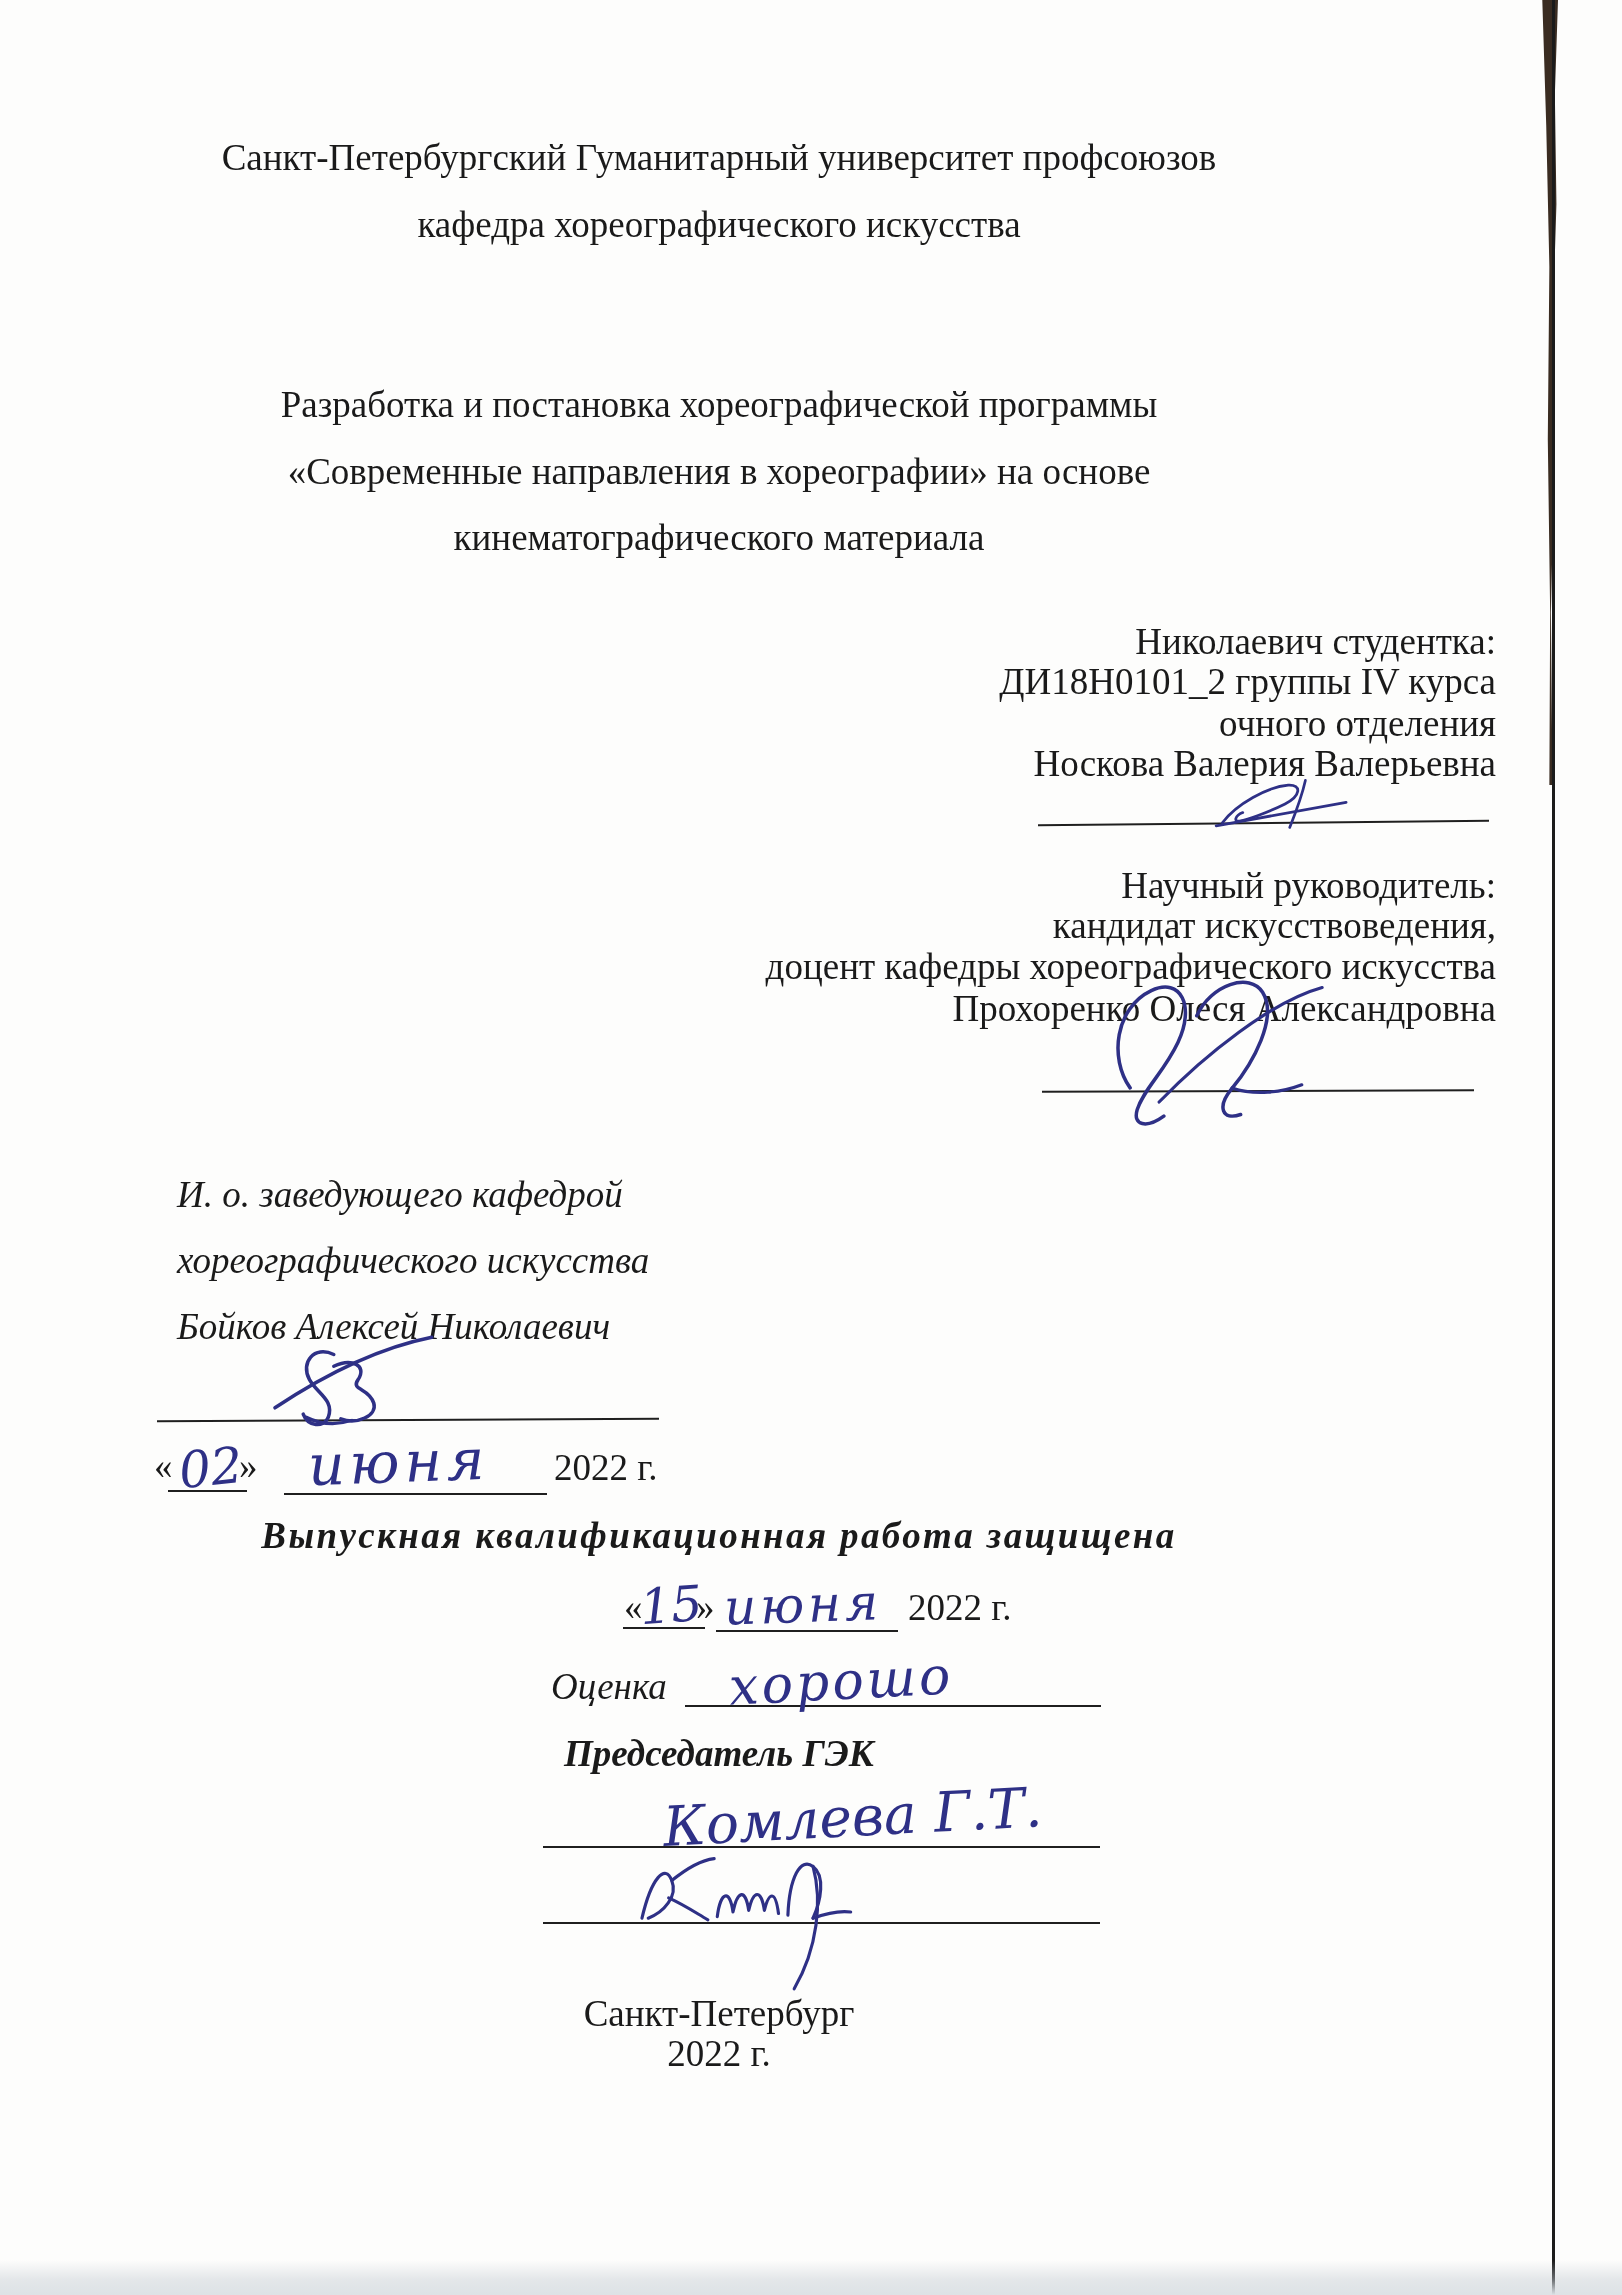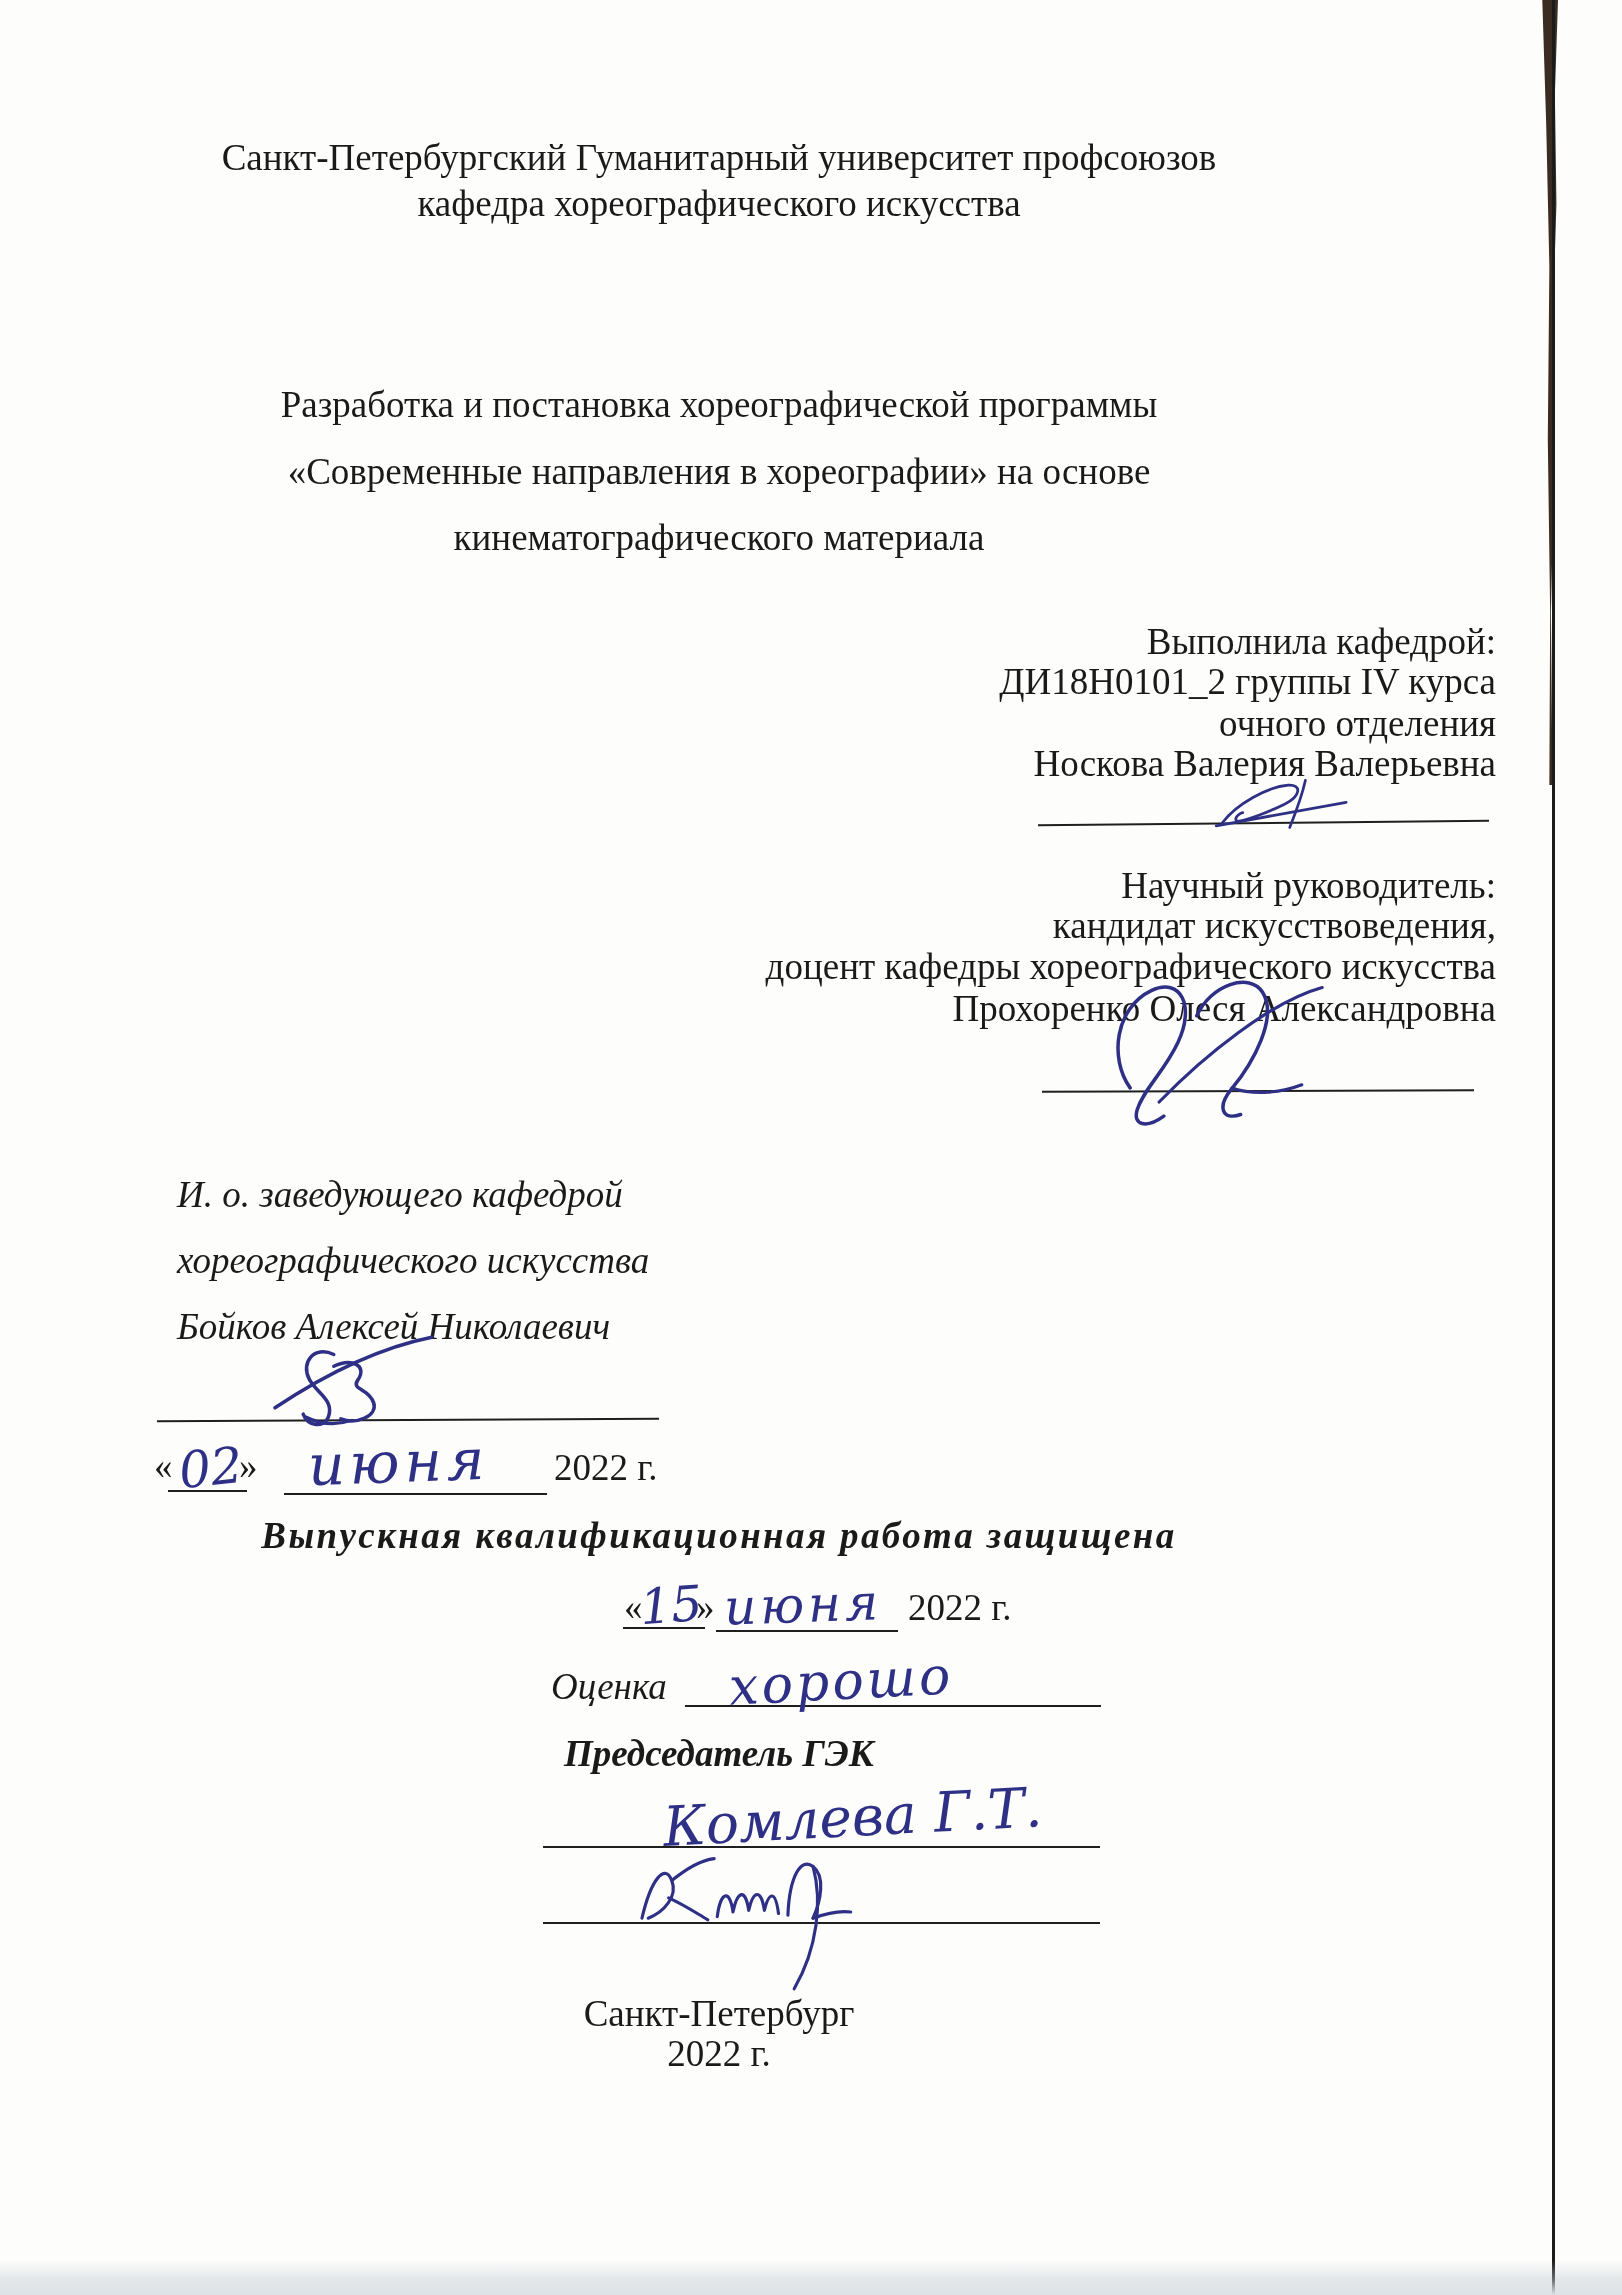--- a/index.html
+++ b/index.html
@@ -37,27 +37,27 @@
     position:absolute;left:0;bottom:0;width:1623px;height:35px;
     background:linear-gradient(to bottom, rgba(205,211,216,0) 0%, rgba(197,204,211,0.45) 55%, #dde2e6 100%);
   }
 </style>
 </head>
 <body>
 
 <div class="page">
 
   <div class="abs center t" style="top:137px">Санкт-Петербургский Гуманитарный университет профсоюзов</div>
-  <div class="abs center t" style="top:183px">кафедра хореографического искусства</div>
+  <div class="abs center t" style="top:204px">кафедра хореографического искусства</div>
 
   <div class="abs center t" style="top:384px">Разработка и постановка хореографической программы</div>
   <div class="abs center t" style="top:451px">«Современные направления в хореографии» на основе</div>
   <div class="abs center t" style="top:517px">кинематографического материала</div>
 
-  <div class="abs rightblk t" style="top:621px">Выполнила кафедрой:</div>
+  <div class="abs rightblk t" style="top:621px">Николаевич студентка:</div>
   <div class="abs rightblk t" style="top:661px">ДИ18Н0101_2 группы IV курса</div>
   <div class="abs rightblk t" style="top:703px">очного отделения</div>
   <div class="abs rightblk t" style="top:743px">Носкова Валерия Валерьевна</div>
   <div class="uline" style="left:1038px;top:822px;width:451px;transform:rotate(-0.6deg)"></div>
   <svg class="sig" style="left:1213px;top:777px" width="137" height="57" viewBox="0 0 175 72">
     <path stroke-width="3.5" d="M12,58 C30,34 70,12 96,10 C114,9 112,24 92,34 C70,45 44,54 34,56 C26,57 28,49 38,45"></path>
     <path stroke-width="3.5" d="M4,62 L170,32"></path>
     <path stroke-width="3.5" d="M118,4 C114,22 106,44 98,64"></path>
   </svg>
 

